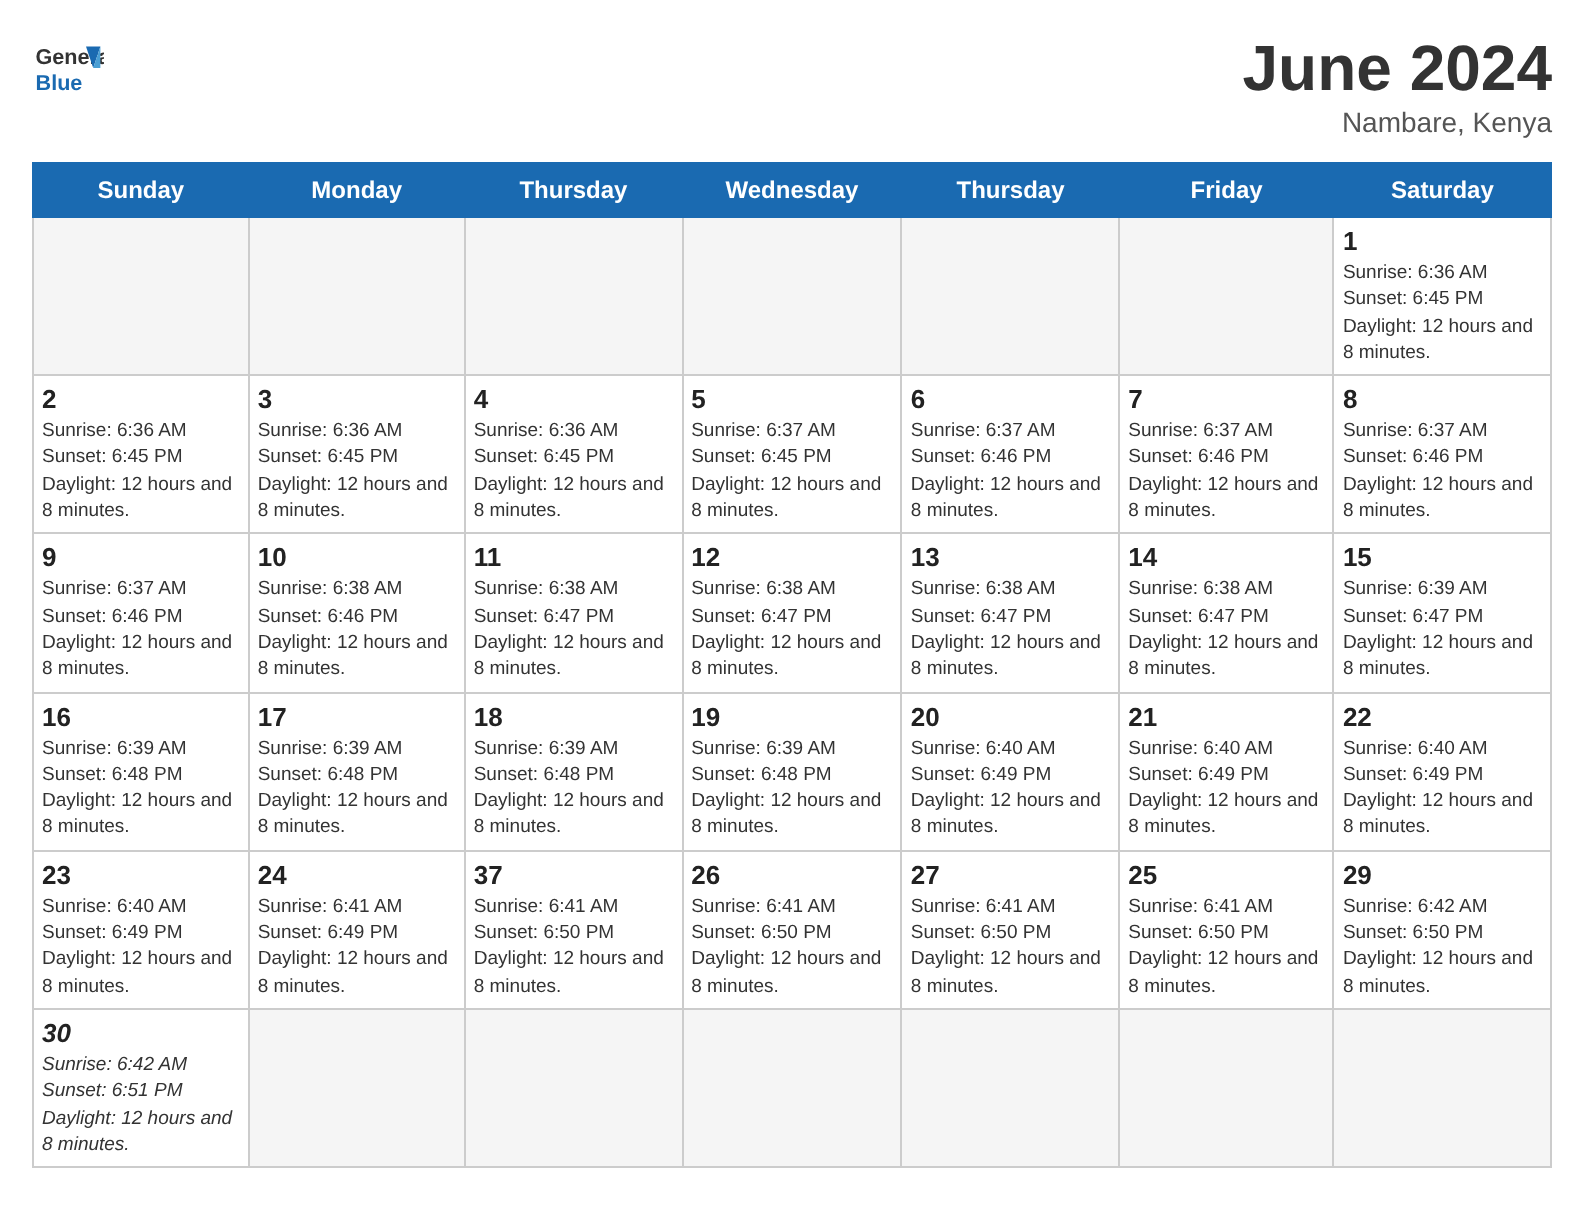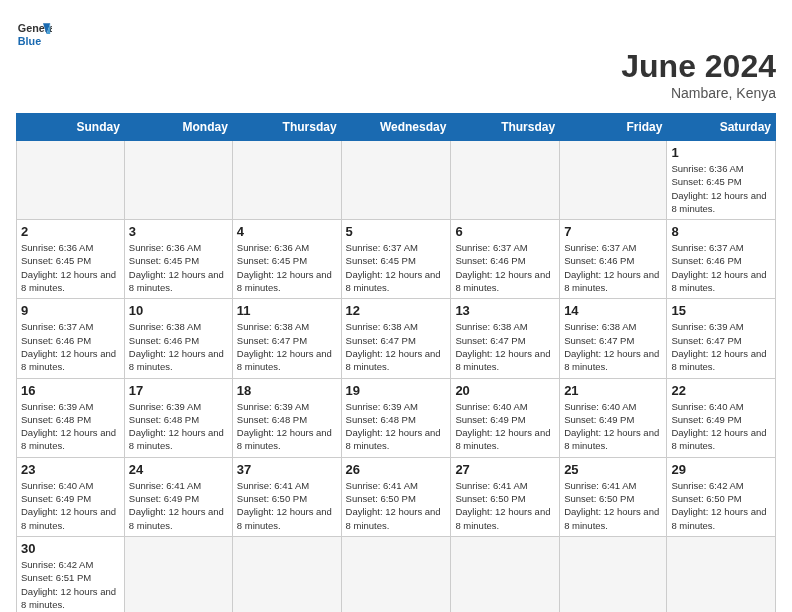--- a/index.html
+++ b/index.html
@@ -20,41 +20,40 @@
       display: flex;
       align-items: center;
       gap: 4px;
     }
     .logo-icon {
       width: 36px;
       height: 36px;
     }
     .title-block {
       text-align: right;
-      margin-top: 32px;
     }
     .calendar-title {
       font-size: 32px;
       font-weight: bold;
       color: #333;
     }
     .calendar-subtitle {
       font-size: 14px;
       color: #555;
     }
     table {
       width: 100%;
       border-collapse: collapse;
       font-size: 10px;
     }
     thead tr th {
       background-color: #1a6ab1;
       color: #fff;
       padding: 6px 4px;
-      text-align: right;
+      text-align: center;
       font-size: 12px;
       font-weight: bold;
       border: 1px solid #1a6ab1;
     }
     tbody tr td {
       border: 1px solid #ccc;
       vertical-align: top;
       padding: 4px;
       width: 113px;
       min-height: 70px;
@@ -69,20 +68,21 @@
       color: #222;
       margin-bottom: 2px;
     }
     .day-info {
       font-size: 9.5px;
       color: #333;
       line-height: 1.4;
     }
     .last-row td {
       border-bottom: 1px solid #ccc;
+      font-style: italic;
     }
   </style>
 </head>
 <body>
 
 <div class="header">
   <div class="logo">
     <svg class="logo-icon" viewBox="0 0 40 40">
       <text x="2" y="18" font-size="12" font-weight="bold" fill="#333" font-family="Arial">General</text>
       <text x="2" y="32" font-size="12" font-weight="bold" fill="#1a6ab1" font-family="Arial">Blue</text>

